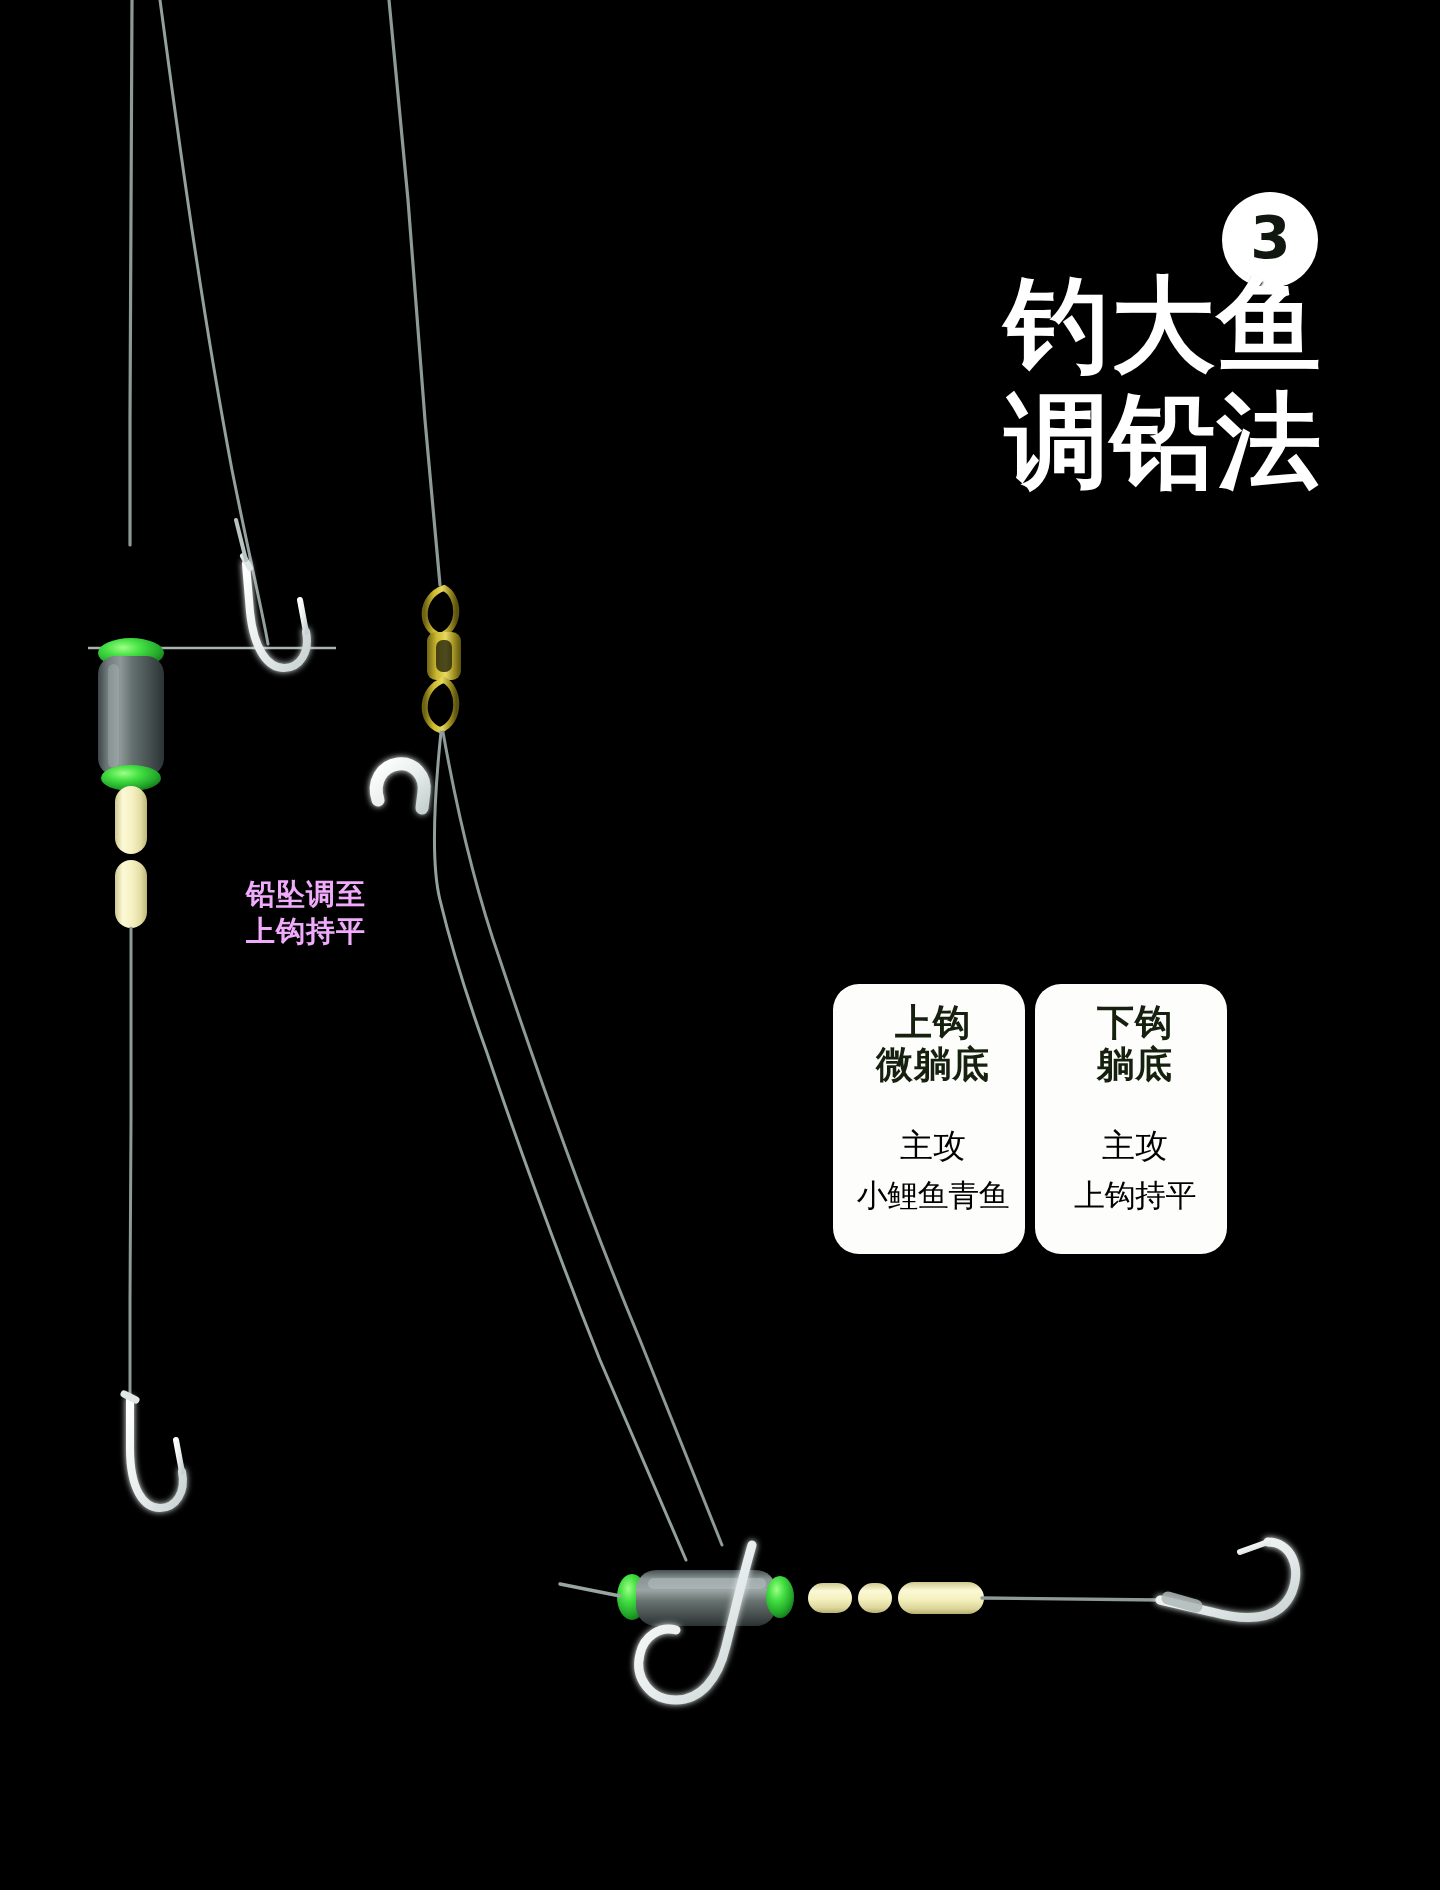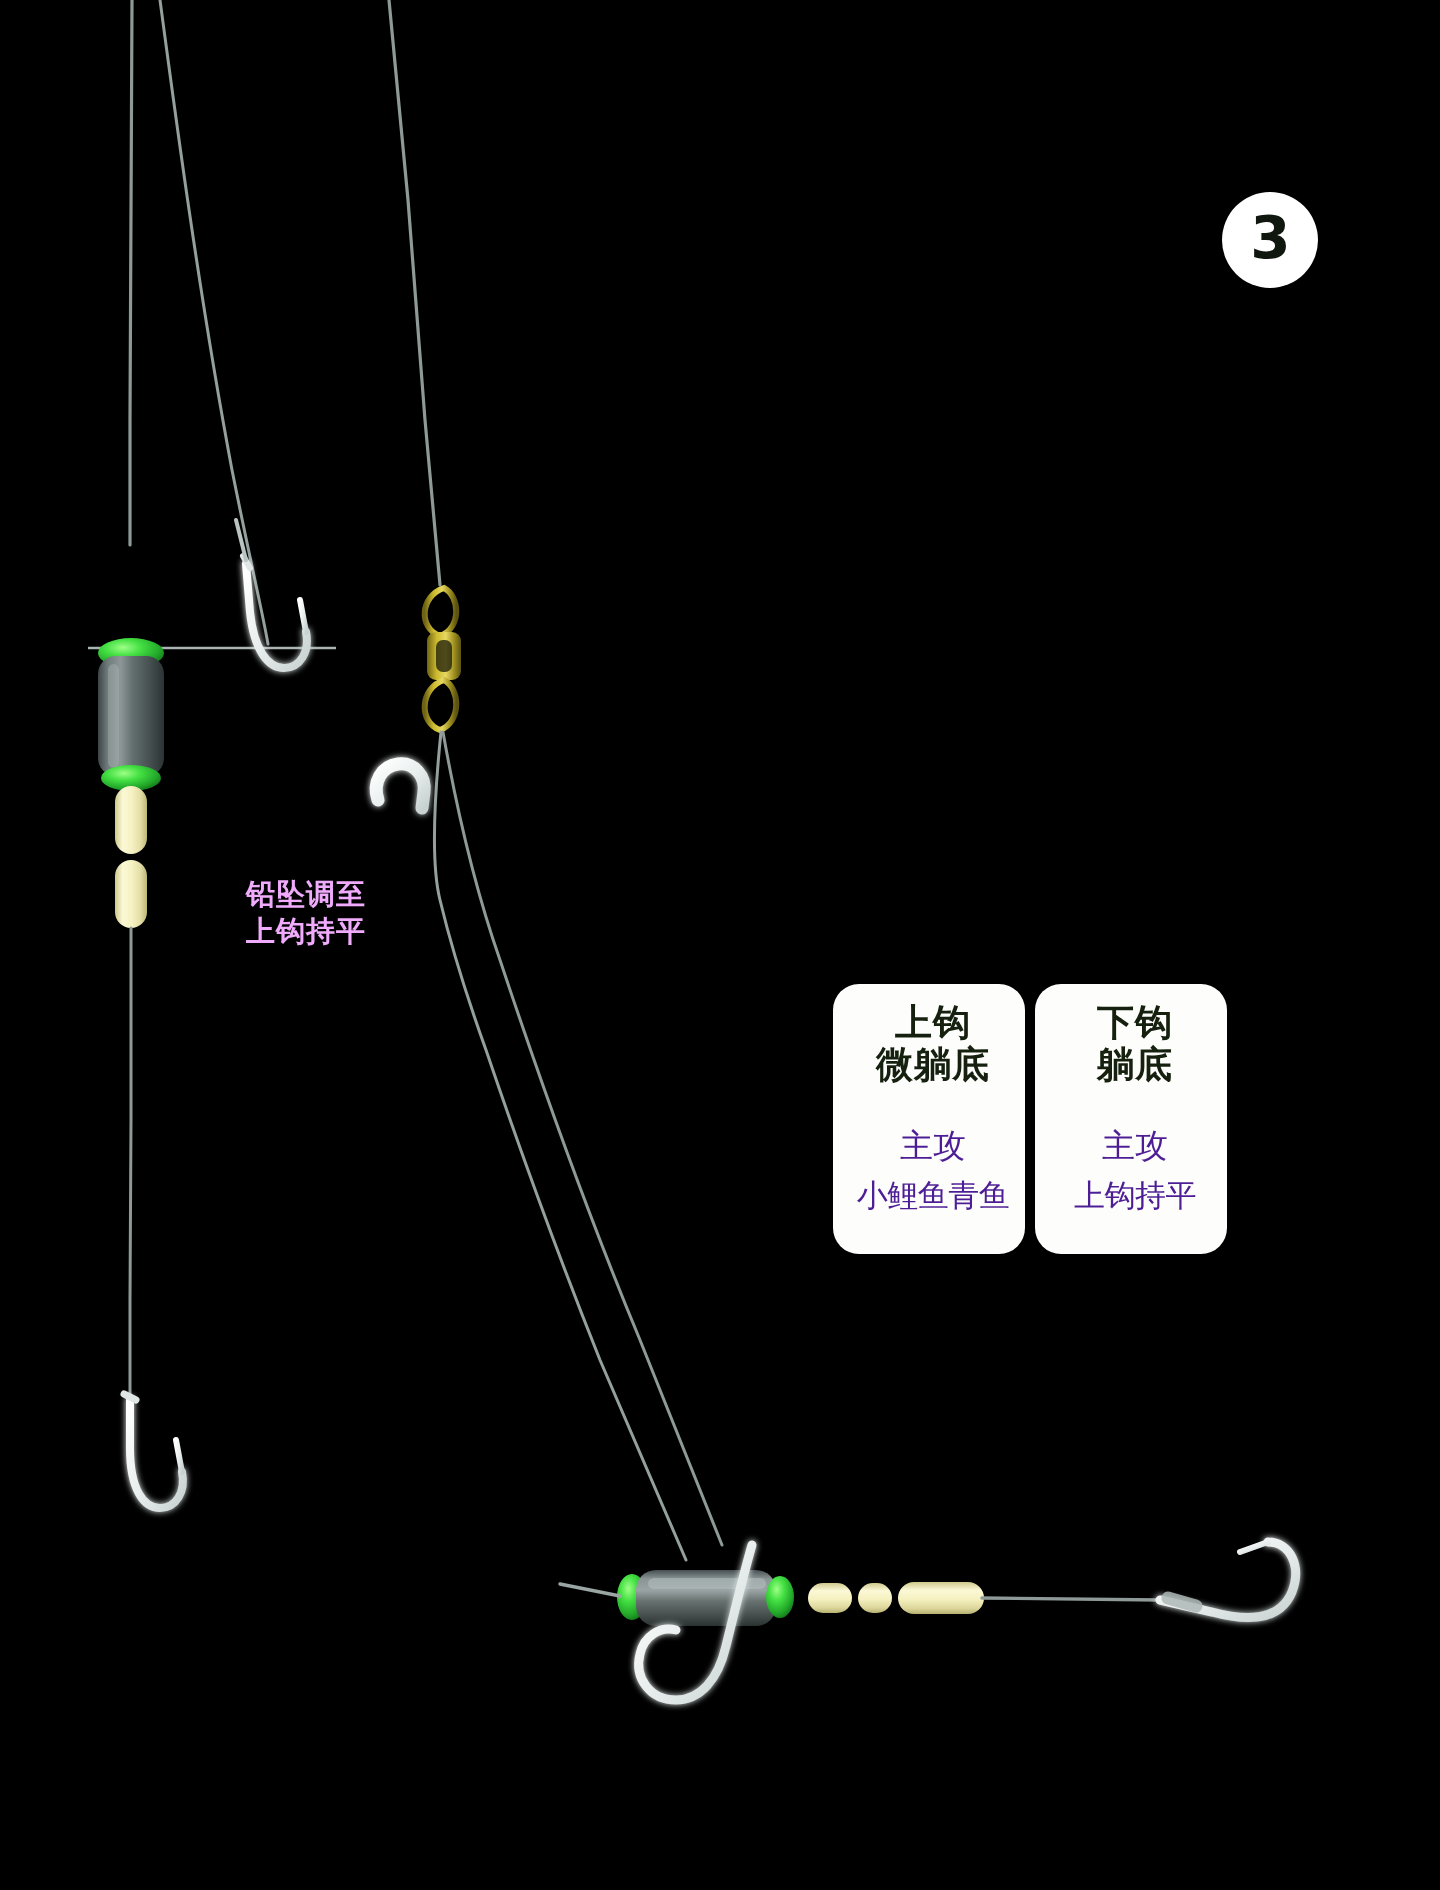--- a/index.html
+++ b/index.html
@@ -86,21 +86,21 @@
     color:#15200f;
     text-shadow:0 1px 0 rgba(255,255,255,.4);
   }
   .card .gap{height:40px;}
   .card .sub{
     font-size:33px;
     font-weight:normal;
     line-height:1.2;
     text-align:left;
     white-space:nowrap;
-    color:#4c1d95;
+    color:#000000;
   }
   .card .sub.small{font-size:31px;letter-spacing:-0.5px;margin-top:12px;}
 
   
   #annotation{
     position:absolute;
     left:246px; top:876px;
     color:#f0abfc;
     font-size:29px;
     font-weight:bold;
@@ -239,20 +239,24 @@
       <path d="M1160,1600 L1212,1612 C1256,1624 1282,1616 1292,1592 C1302,1566 1290,1542 1268,1542" fill="none" stroke="url(#hookSheen)" stroke-width="9" stroke-linecap="round" filter="url(#softGlow)"></path>
       <path d="M1268,1542 L1240,1552" fill="none" stroke="url(#hookSheen)" stroke-width="6" stroke-linecap="round"></path>
       <path d="M1168,1598 L1196,1606" fill="none" stroke="#aeb8b6" stroke-width="13" stroke-linecap="round" opacity=".85"></path>
     </g>
   </svg>
 
   <div id="badge">
     <span>3</span>
   </div>
 
+  <div id="headline">
+    <span class="hl hl1">钓大鱼</span>
+    <span class="hl hl2">调铅法</span>
+  </div>
 
   <div id="annotation">
     <div>铅坠调至</div>
     <div>上钩持平</div>
   </div>
 
   <div id="cards">
 
     <div class="card">
       <div class="head">上钩</div>

